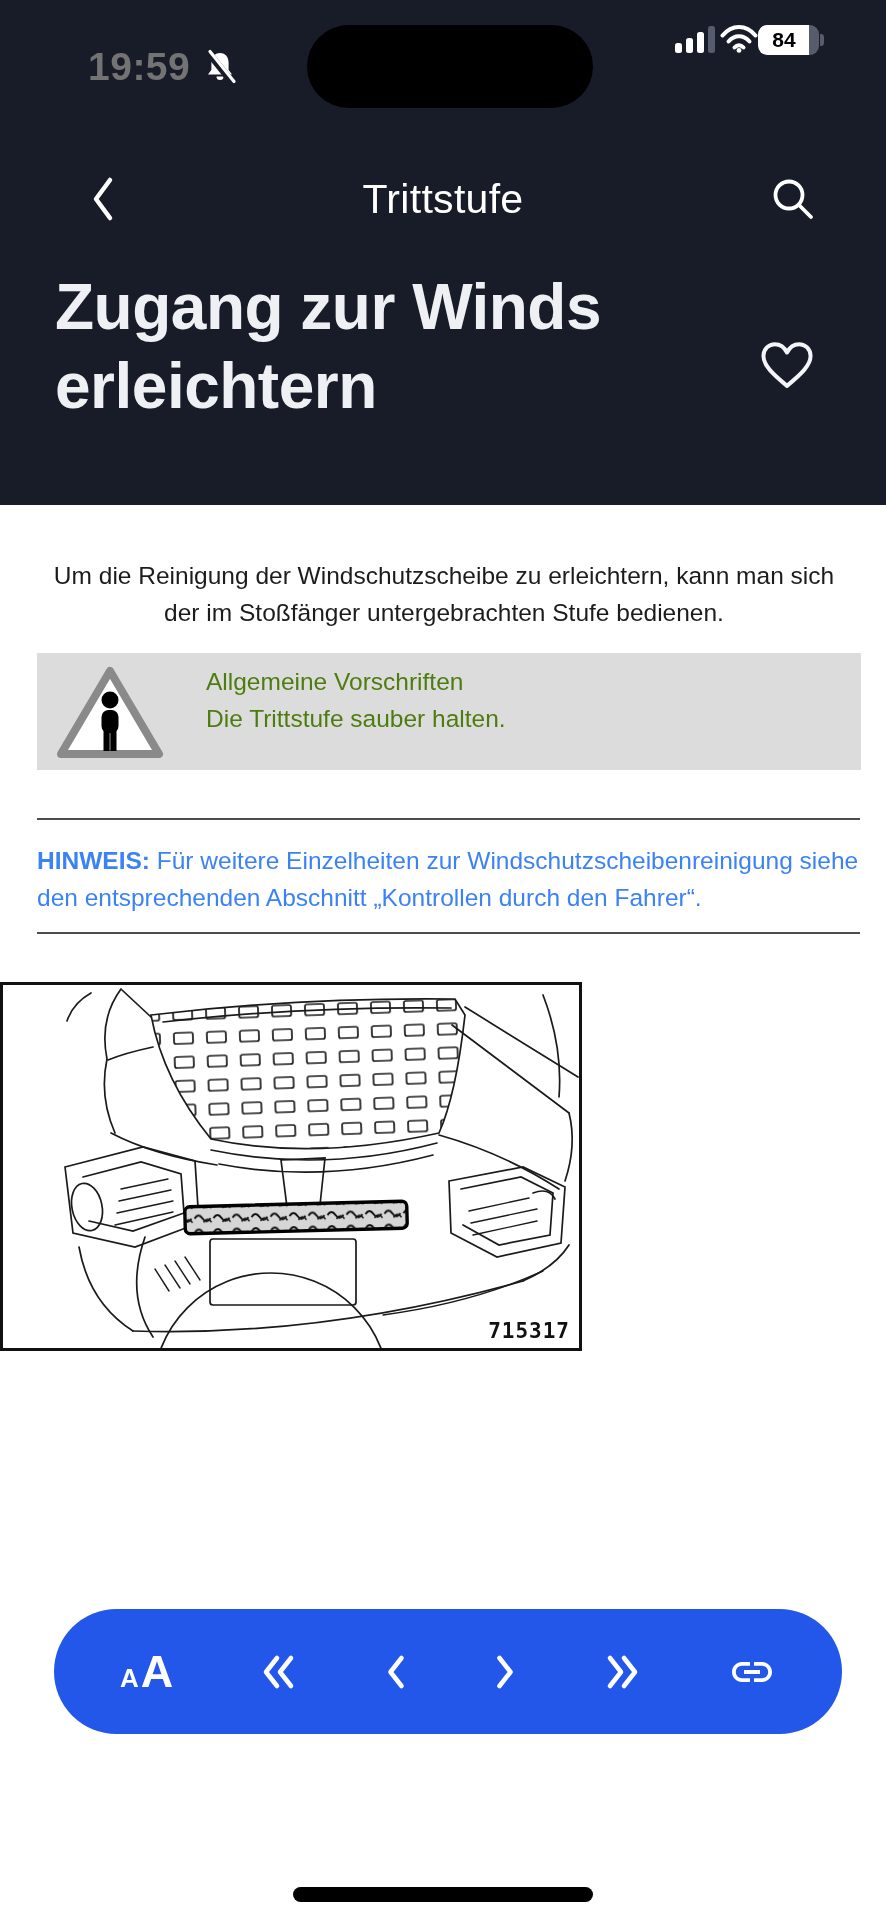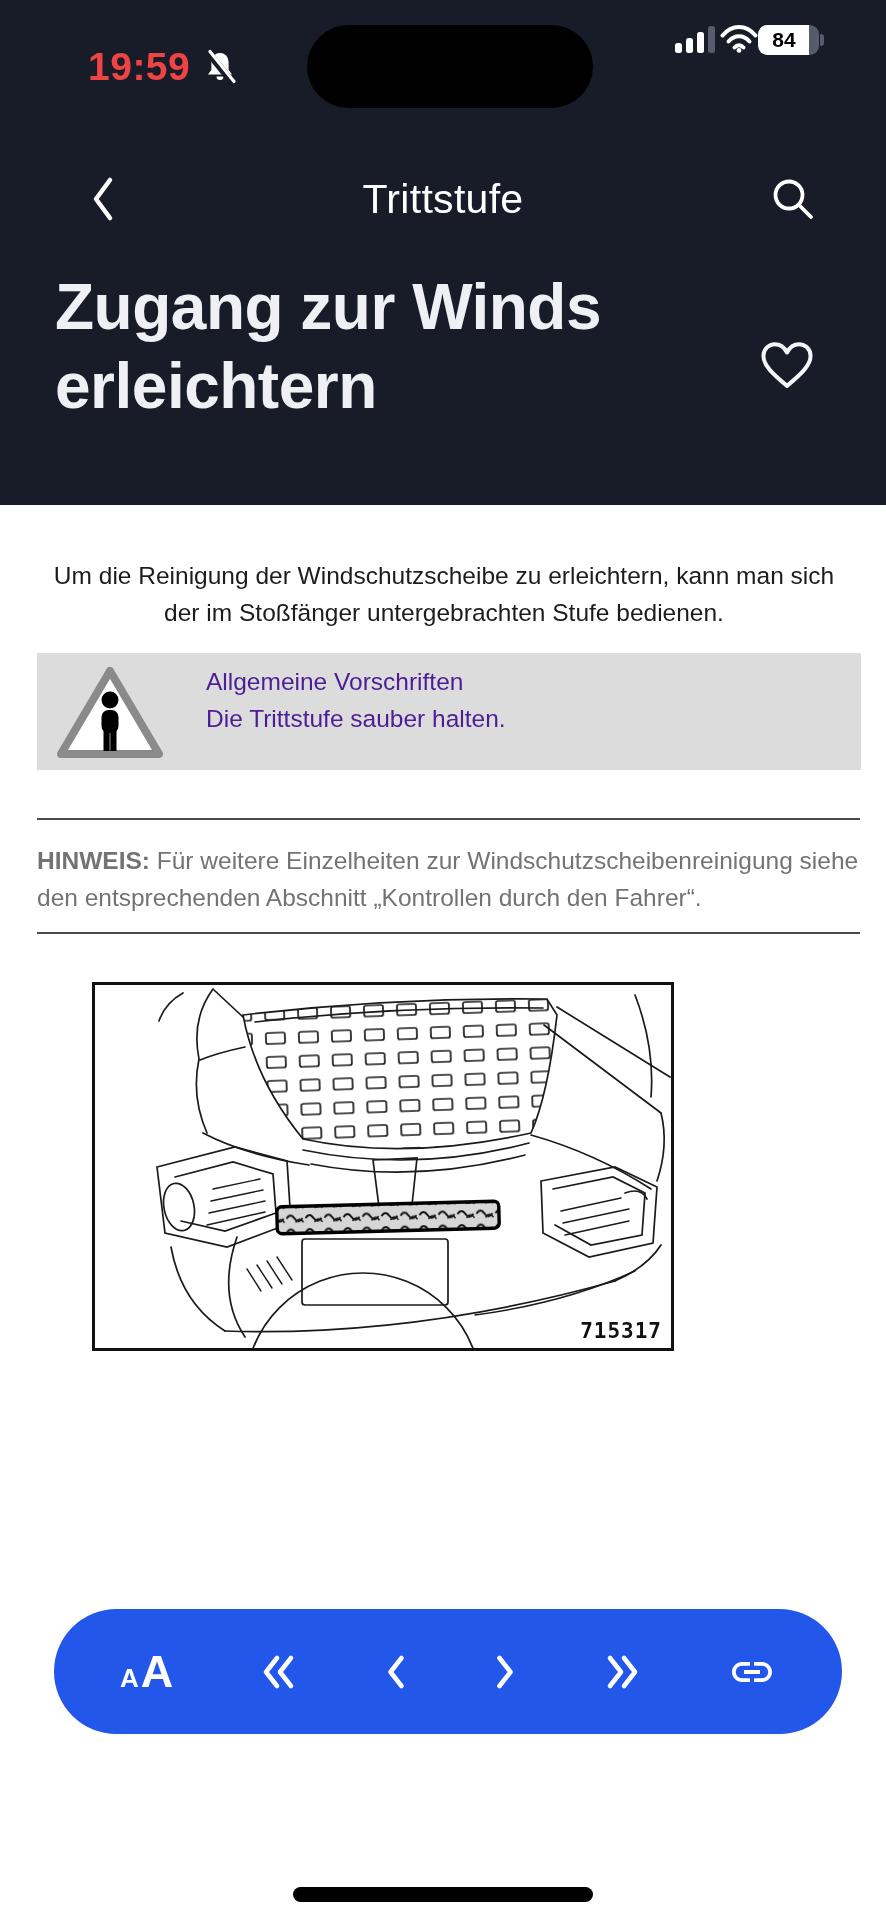--- a/index.html
+++ b/index.html
@@ -2,21 +2,21 @@
 <html><head>
 <meta charset="utf-8">
 <style>
   html,body{margin:0;padding:0;background:#fff;}
   .screen{position:relative;width:886px;height:1920px;background:#ffffff;overflow:hidden;
           font-family:"Liberation Sans","DejaVu Sans",sans-serif;}
   
   .header{position:absolute;top:0;left:0;width:886px;height:505px;background:#181c28;}
   .status-bar{position:absolute;top:25px;left:0;width:886px;height:83px;}
   .sb-left{position:absolute;left:88px;top:0;height:83px;display:flex;align-items:center;gap:13px;}
-  .time{color:#ef4444;font-size:39px;font-weight:700;letter-spacing:.5px;}
+  .time{color:#737373;font-size:39px;font-weight:700;letter-spacing:.5px;}
   .island{position:absolute;left:307px;top:0;width:286px;height:83px;border-radius:42px;background:#000;}
   .sb-right{position:absolute;right:62px;top:0;height:83px;display:flex;align-items:flex-start;}
   .battery{position:relative;width:66px;height:30px;display:flex;align-items:center;}
   .battery-body{position:relative;width:62px;height:30px;border-radius:9px;background:#565c6b;overflow:hidden;}
   .battery-fill{position:absolute;left:0;top:0;width:84%;height:100%;background:#fff;border-radius:9px 0 0 9px;}
   .battery-num{position:absolute;left:0;top:0;width:52px;height:30px;display:flex;align-items:center;justify-content:center;
                color:#000;font-size:21px;font-weight:700;}
   .battery-tip{width:4px;height:12px;border-radius:0 3px 3px 0;background:#565c6b;margin-left:1px;}
   .nav-bar{position:absolute;top:160px;left:0;width:886px;height:78px;}
   .nav-title{position:absolute;left:0;top:0;width:886px;height:78px;display:flex;align-items:center;justify-content:center;
@@ -25,26 +25,26 @@
   .back-btn{left:88px;}
   .search-btn{right:70px;}
   .headline{position:absolute;left:55px;top:268px;margin:0;color:#eef0f4;font-size:64px;font-weight:700;
             line-height:79px;letter-spacing:-.5px;}
   .fav-btn{position:absolute;right:70px;top:338px;background:none;border:none;padding:0;cursor:pointer;}
   
   .content{position:absolute;top:505px;left:0;width:886px;}
   .intro{margin:52px 35px 0 37px;font-size:24.5px;line-height:37px;color:#1c1c1e;text-align:center;}
   .warning{margin:22px 25px 0 37px;background:#dcdcdc;display:flex;padding:10px 18px 9px 0;}
   .warning-icon-col{flex:0 0 169px;display:flex;justify-content:flex-start;padding-left:17px;box-sizing:border-box;}
-  .warning-text{flex:1;font-size:24.5px;line-height:37px;color:#4c1d95;}
+  .warning-text{flex:1;font-size:24.5px;line-height:37px;color:#4d7c0f;}
   .divider{border:none;border-top:2.5px solid #4c4c4c;margin:48px 26px 0 37px;}
   .divider-2{margin-top:16px;}
-  .note{margin:22px 25px 0 37px;font-size:24.5px;line-height:37px;color:#737373;}
+  .note{margin:22px 25px 0 37px;font-size:24.5px;line-height:37px;color:#3b82f6;}
   .note b{font-weight:700;}
-  .figure{margin:48px 16px 0 0;width:766px;display:flex;justify-content:center;}
+  .figure{margin:48px 16px 0 0;width:766px;display:flex;}
   .figure-box{position:relative;width:576px;height:363px;border:3px solid #111;background:#fff;}
   .figure-code{position:absolute;right:9px;bottom:5px;font-family:"DejaVu Sans Mono","Liberation Mono",monospace;
                font-size:21px;font-weight:700;color:#111;letter-spacing:1px;}
   
   .toolbar{position:absolute;left:54px;top:1609px;width:788px;height:125px;border-radius:63px;background:#2257e9;
            display:flex;align-items:center;justify-content:space-between;padding:0 66px;box-sizing:border-box;}
   .tb-btn{background:none;border:none;padding:0;display:flex;align-items:center;justify-content:center;color:#fff;cursor:pointer;}
   .font-btn{align-items:baseline;gap:2px;}
   .font-small{font-size:26px;font-weight:600;color:#fff;}
   .font-large{font-size:45px;font-weight:600;color:#fff;}

